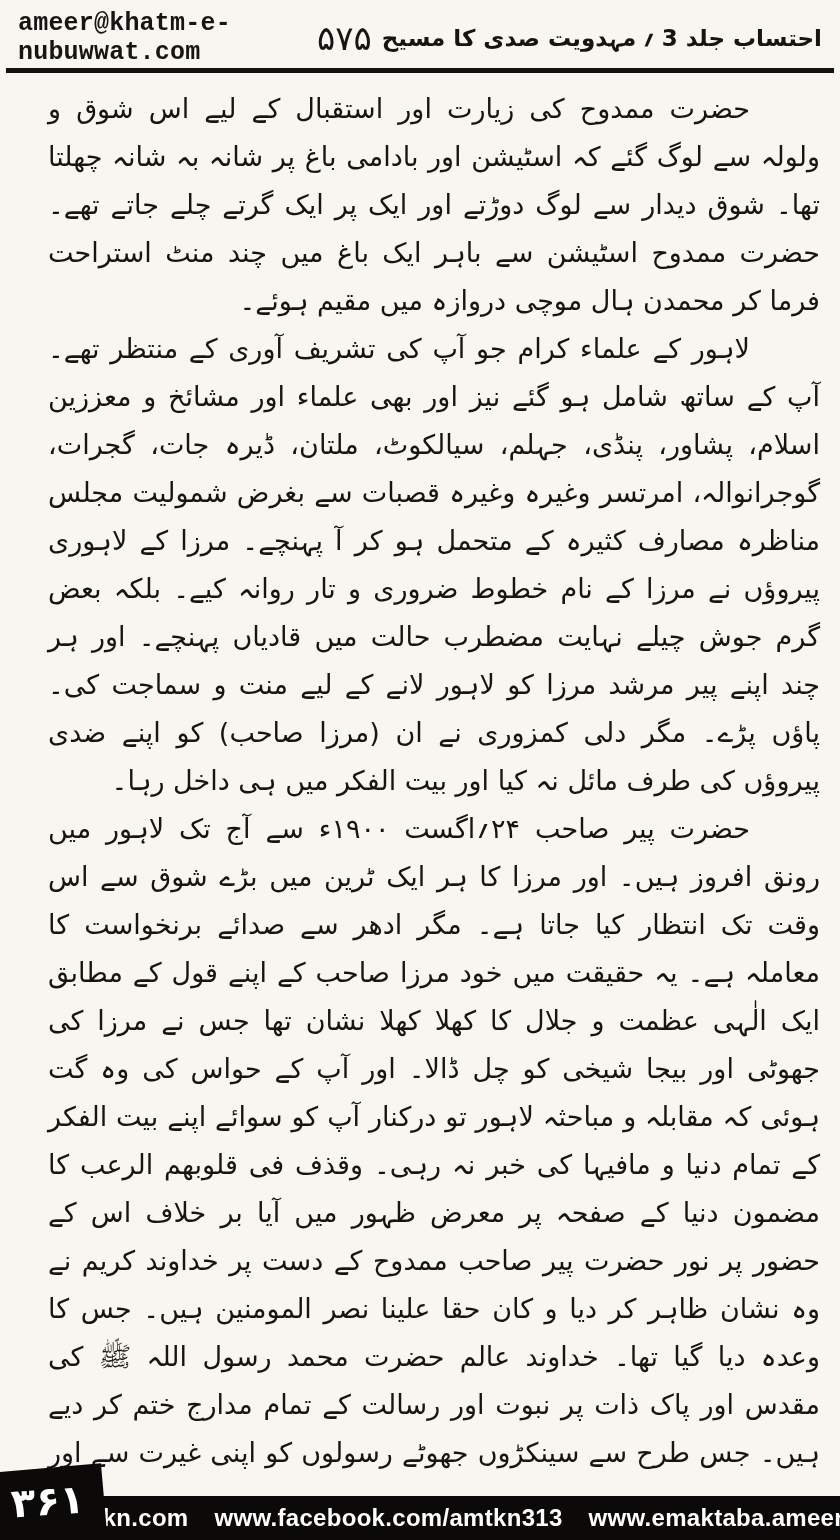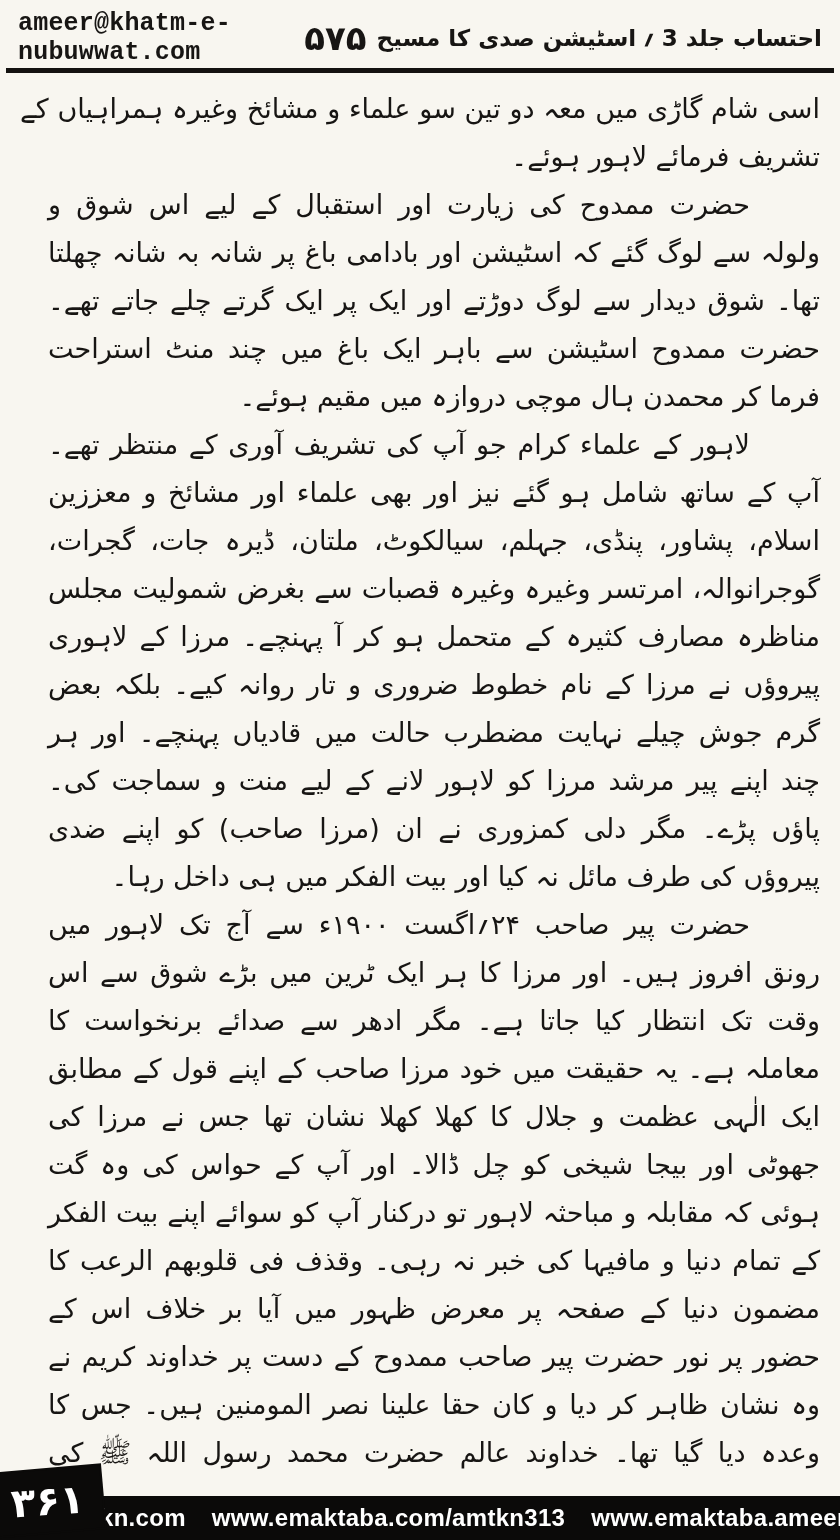--- a/index.html
+++ b/index.html
@@ -24,21 +24,21 @@
   }
   .hdr-title{
     font-size:23px;
     font-weight:bold;
     white-space:nowrap;
     letter-spacing:0;
   }
   .hdr-title .sep{padding:0 6px;font-weight:bold;}
   .hdr-mid{
     font-size:34px;
-    font-weight:bold;
+    font-weight:normal;
     padding:0 10px;
   }
   .hdr-email{
     direction:ltr;
     font-family:Liberation Mono, monospace;
     font-weight:bold;
     font-size:25px;
     letter-spacing:0.2px;
   }
   .rule{
@@ -99,38 +99,37 @@
     letter-spacing:2px;
   }
 </style>
 </head>
 <body>
 
 <div class="page">
 
   <header class="hdr">
     <div class="hdr-title">
-      <span>احتساب جلد 3</span><span class="sep">؍</span><span>اسٹیشن صدی کا مسیح</span>
+      <span>احتساب جلد 3</span><span class="sep">؍</span><span>مہدویت صدی کا مسیح</span>
     </div>
     <div class="hdr-mid">۵۷۵</div>
     <div class="hdr-email">ameer@khatm-e-nubuwwat.com</div>
   </header>
 
   <div class="rule"></div>
 
   <main class="body">
-    <p>اسی شام گاڑی میں معہ دو تین سو علماء و مشائخ وغیرہ ہمراہیاں کے تشریف فرمائے لاہور ہوئے۔</p>
     <p class="indent">حضرت ممدوح کی زیارت اور استقبال کے لیے اس شوق و ولولہ سے لوگ گئے کہ اسٹیشن اور بادامی باغ پر شانہ بہ شانہ چھلتا تھا۔ شوق دیدار سے لوگ دوڑتے اور ایک پر ایک گرتے چلے جاتے تھے۔ حضرت ممدوح اسٹیشن سے باہر ایک باغ میں چند منٹ استراحت فرما کر محمدن ہال موچی دروازہ میں مقیم ہوئے۔</p>
     <p class="indent">لاہور کے علماء کرام جو آپ کی تشریف آوری کے منتظر تھے۔ آپ کے ساتھ شامل ہو گئے نیز اور بھی علماء اور مشائخ و معززین اسلام، پشاور، پنڈی، جہلم، سیالکوٹ، ملتان، ڈیرہ جات، گجرات، گوجرانوالہ، امرتسر وغیرہ وغیرہ قصبات سے بغرض شمولیت مجلس مناظرہ مصارف کثیرہ کے متحمل ہو کر آ پہنچے۔ مرزا کے لاہوری پیروؤں نے مرزا کے نام خطوط ضروری و تار روانہ کیے۔ بلکہ بعض گرم جوش چیلے نہایت مضطرب حالت میں قادیاں پہنچے۔ اور ہر چند اپنے پیر مرشد مرزا کو لاہور لانے کے لیے منت و سماجت کی۔ پاؤں پڑے۔ مگر دلی کمزوری نے ان (مرزا صاحب) کو اپنے ضدی پیروؤں کی طرف مائل نہ کیا اور بیت الفکر میں ہی داخل رہا۔</p>
     <p class="indent">حضرت پیر صاحب ۲۴؍اگست ۱۹۰۰ء سے آج تک لاہور میں رونق افروز ہیں۔ اور مرزا کا ہر ایک ٹرین میں بڑے شوق سے اس وقت تک انتظار کیا جاتا ہے۔ مگر ادھر سے صدائے برنخواست کا معاملہ ہے۔ یہ حقیقت میں خود مرزا صاحب کے اپنے قول کے مطابق ایک الٰہی عظمت و جلال کا کھلا کھلا نشان تھا جس نے مرزا کی جھوٹی اور بیجا شیخی کو چل ڈالا۔ اور آپ کے حواس کی وہ گت ہوئی کہ مقابلہ و مباحثہ لاہور تو درکنار آپ کو سوائے اپنے بیت الفکر کے تمام دنیا و مافیہا کی خبر نہ رہی۔ وقذف فی قلوبھم الرعب کا مضمون دنیا کے صفحہ پر معرض ظہور میں آیا بر خلاف اس کے حضور پر نور حضرت پیر صاحب ممدوح کے دست پر خداوند کریم نے وہ نشان ظاہر کر دیا و کان حقا علینا نصر المومنین ہیں۔ جس کا وعدہ دیا گیا تھا۔ خداوند عالم حضرت محمد رسول اللہ ﷺ کی مقدس اور پاک ذات پر نبوت اور رسالت کے تمام مدارج ختم کر دیے ہیں۔ جس طرح سے سینکڑوں جھوٹے رسولوں کو اپنی غیرت سے اور خود ان کی اپنے کفر و غرور سے انہیں ذلیل و خوار کر دیا ہے۔ ایسا ہی اس نے مرزا کی جھوٹی مہدویت اور رسالت مسیحیت کا بھی خاتمہ کر دیا۔ اور آج دنیا پر بخوبی روشن ہو گیا کہ سیدنا و مولانا محمد رسول اللہ ﷺ کی مخصوصہ شناخت اور مفوضہ مراتب کے اندر بیجا مداخلت کرنے والے اسی طرح علی رؤس الاشہاد رو سیاہ ہوتا ہے اور اپنے ہاتھوں سے خود ذبح ہو جاتا ہے کیا غور و عبرت کا مقام نہیں ہے کہ مرزا نے بلا کسی تحریک کے خود بخود</p>
   </main>
 
   <div class="pg-box">
     <span>۳۶۱</span>
   </div>
 
   <footer class="ftr">
     <span class="lnk">www.amtkn.com</span>
-    <span class="lnk">www.emaktaba.com/amtkn313</span>
+    <span class="lnk">www.facebook.com/amtkn313</span>
     <span class="lnk">www.emaktaba.ameer</span>
   </footer>
 
 </div>
 
 </body></html>

